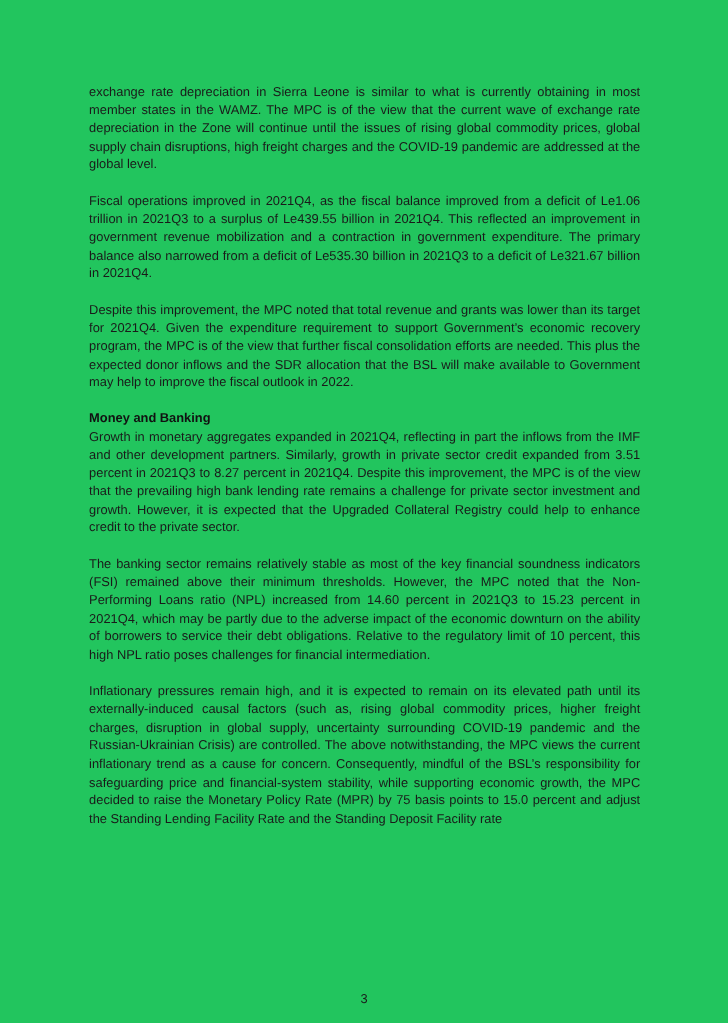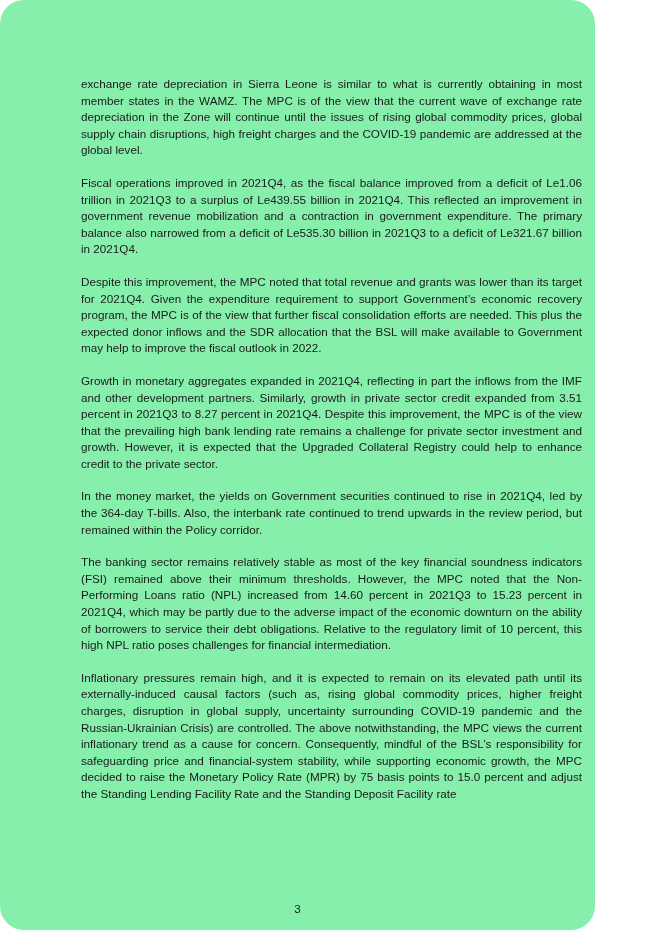--- a/index.html
+++ b/index.html
@@ -2,27 +2,26 @@
 <html><head>
 <meta charset="utf-8">
 <style>
   html, body {
     margin: 0;
     padding: 0;
     background: #ffffff;
   }
   .page {
     position: relative;
-    width: 595px;
+    width: 662px;
     height: 930px;
-    background: #86efac;
+    background: #22c55e;
     font-family: "Liberation Sans", sans-serif;
     color: #1a1a1a;
     overflow: hidden;
-    border-radius: 24px;
   }
   .content {
     position: absolute;
     top: 76px;
     left: 81px;
     width: 501px;
   }
   .content p {
     margin: 0 0 16px 0;
     font-size: 11.7px;
@@ -55,22 +54,22 @@
   <div class="content">
 
     <p>exchange rate depreciation in Sierra Leone is similar to what is currently obtaining in most member states in the WAMZ. The MPC is of the view that the current wave of exchange rate depreciation in the Zone will continue until the issues of rising global commodity prices, global supply chain disruptions, high freight charges and the COVID-19 pandemic are addressed at the global level.</p>
 
     <section>
       <p>Fiscal operations improved in 2021Q4, as the fiscal balance improved from a deficit of Le1.06 trillion in 2021Q3 to a surplus of Le439.55 billion in 2021Q4. This reflected an improvement in government revenue mobilization and a contraction in government expenditure. The primary balance also narrowed from a deficit of Le535.30 billion in 2021Q3 to a deficit of Le321.67 billion in 2021Q4.</p>
       <p>Despite this improvement, the MPC noted that total revenue and grants was lower than its target for 2021Q4. Given the expenditure requirement to support Government’s economic recovery program, the MPC is of the view that further fiscal consolidation efforts are needed. This plus the expected donor inflows and the SDR allocation that the BSL will make available to Government may help to improve the fiscal outlook in 2022.</p>
     </section>
 
     <section>
+      <h2>Money and Banking</h2>
       <p>Growth in monetary aggregates expanded in 2021Q4, reflecting in part the inflows from the IMF and other development partners. Similarly, growth in private sector credit expanded from 3.51 percent in 2021Q3 to 8.27 percent in 2021Q4. Despite this improvement, the MPC is of the view that the prevailing high bank lending rate remains a challenge for private sector investment and growth. However, it is expected that the Upgraded Collateral Registry could help to enhance credit to the private sector.</p>
-      <p>In the money market, the yields on Government securities continued to rise in 2021Q4, led by the 364-day T-bills.  Also, the interbank rate continued to trend upwards in the review period, but remained within the Policy corridor.</p>
     </section>
 
     <section>
       <p>The banking sector remains relatively stable as most of the key financial soundness indicators (FSI) remained above their minimum thresholds. However, the MPC noted that the Non-Performing Loans ratio (NPL) increased from 14.60 percent in 2021Q3 to 15.23 percent in 2021Q4, which may be partly due to the adverse impact of the economic downturn on the ability of borrowers to service their debt obligations. Relative to the regulatory limit of 10 percent, this high NPL ratio poses challenges for financial intermediation.</p>
     </section>
 
     <section>
       <p>Inflationary pressures remain high, and it is expected to remain on its elevated path until its externally-induced causal factors (such as, rising global commodity prices, higher freight charges, disruption in global supply, uncertainty surrounding COVID-19 pandemic and the Russian-Ukrainian Crisis) are controlled.  The above notwithstanding, the MPC views the current inflationary trend as a cause for concern. Consequently, mindful of the BSL’s responsibility for safeguarding price and financial-system stability, while supporting economic growth, the MPC decided to raise the Monetary Policy Rate (MPR) by 75 basis points to 15.0 percent and adjust the Standing Lending Facility Rate and the Standing Deposit Facility rate</p>
     </section>
 

